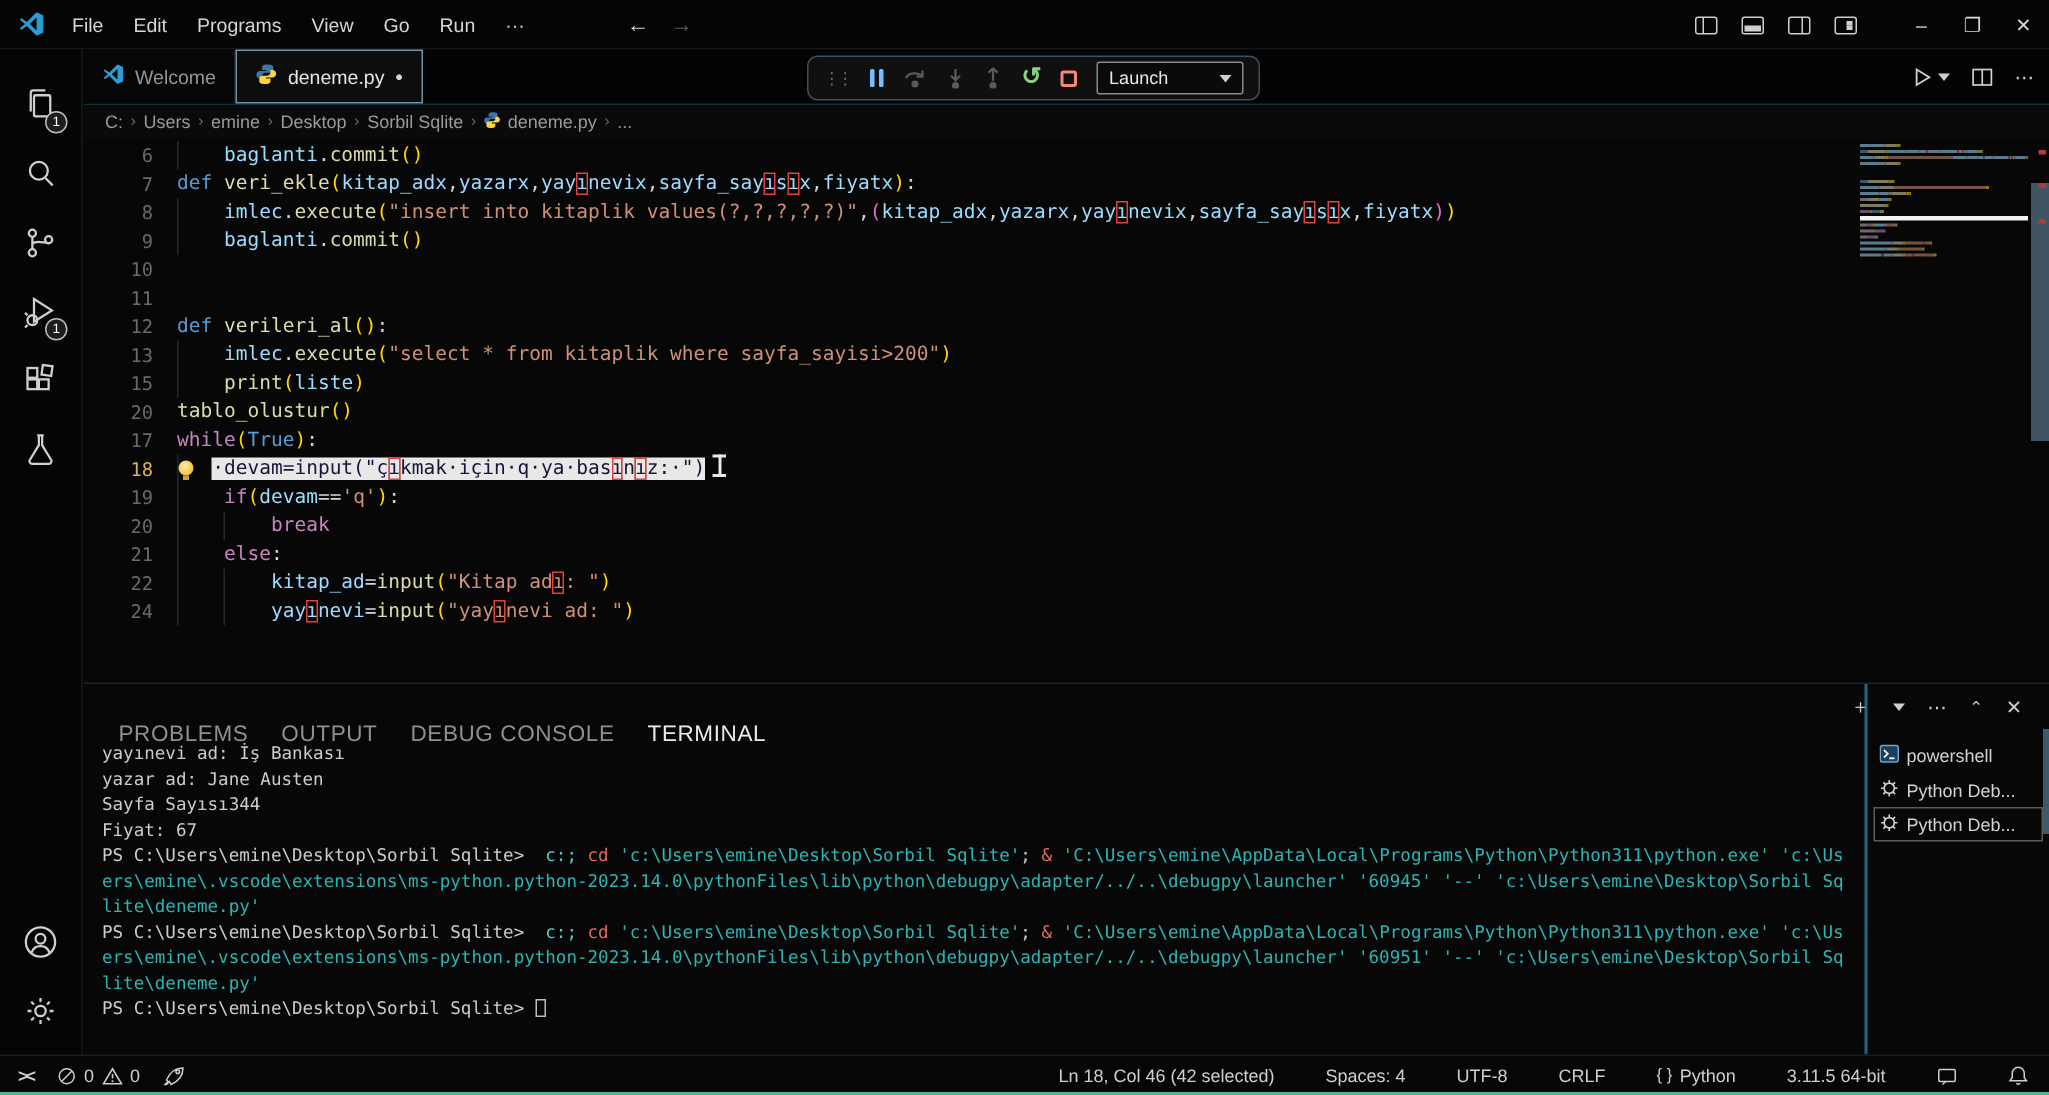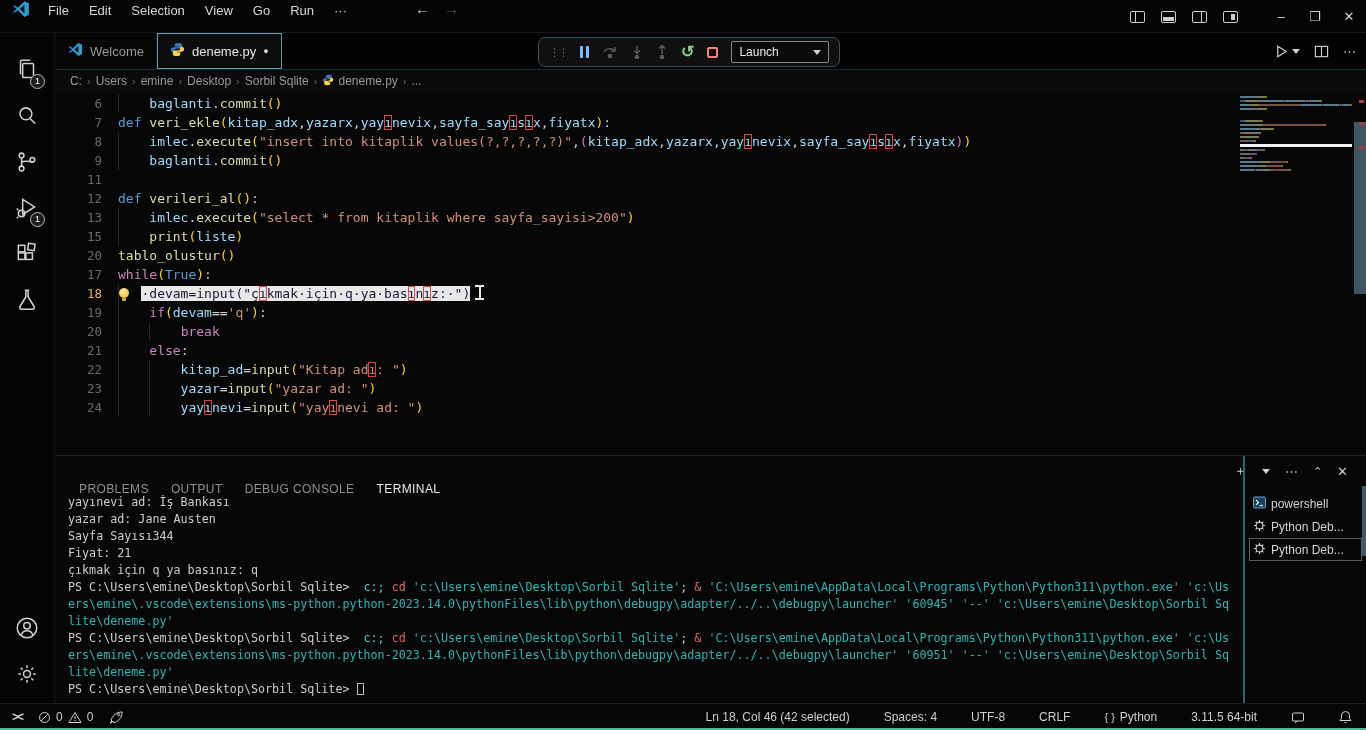--- a/index.html
+++ b/index.html
@@ -2,21 +2,21 @@
 <html style="--kw: #c586c0; --defBlue: #569cd6; --fn: #dcdcaa; --vr: #9cdcfe; --str: #ce9178; --pun: #d4d4d4; --br1: #ffd700; --br2: #da70d6; --lineNumber: #6a6a6a; --activeLineNumber: #dfae5a; --selBg: #e8e8e8; --selFg: #16163a; --unicodeBox: #e5413e; --termFg: #cccccc; --termTeal: #2cb5b5; --termCyan: #4fd0d0; --termRed: #e06a5e; --statusFg: #cfcfcf; --pauseBlue: #75beff; --restartGreen: #89d185; --stopRed: #f48771; --sashBlue: #2e7ca8; --bottomLine: #4ab893; --scrollThumb: #5d8096;"><head>
 <meta charset="utf-8">
 <style>
   html,body{margin:0;padding:0;background:#000;}
   *{box-sizing:border-box;}
   .window{position:relative;width:1366px;height:730px;background:#0a0a0a;overflow:hidden;
           font-family:"Liberation Sans",sans-serif;color:#cccccc;font-size:13px;}
 
   
   .titlebar{position:absolute;top:0;left:0;right:0;height:33px;background:#050505;
-            display:flex;border-bottom:1px solid #161616;}
+            display:flex;align-items:center;border-bottom:1px solid #161616;}
   .vscode-logo{width:18px;height:18px;margin:0 10px 0 12px;flex:0 0 auto;}
   .menubar{display:flex;gap:4px;}
   .menu-item{padding:3px 8px;color:#d6d6d6;cursor:default;}
   .nav-arrows{margin-left:60px;display:flex;gap:14px;font-size:15px;color:#cfcfcf;}
   .nav-arrows .fwd{color:#5c5c5c;}
   .searchbox{position:absolute;left:455px;top:5px;width:518px;height:23px;background:#101010;
              border:1px solid #3c3c3c;border-radius:6px;display:flex;align-items:center;
              justify-content:center;color:#9a9a9a;font-size:12.5px;gap:6px;}
   .win-controls{position:absolute;right:0;top:0;height:33px;display:flex;align-items:center;}
   .layout-icons{display:flex;gap:16px;margin-right:26px;}
@@ -98,21 +98,21 @@
   .mm-row{height:2px;margin-bottom:2px;display:flex;}
   .mm-row i{height:2px;display:block;opacity:.55;}
   .mm-row.mm-sel{background:#f2f2f2;height:3px;}
   .edit-scrollbar{position:absolute;right:0;top:30px;width:12px;height:172px;background:var(--scrollThumb);opacity:.65;}
   .ovr-mark{position:absolute;right:2px;width:5px;height:3px;background:#b23a3a;}
 
   
   .panel{position:absolute;left:56px;top:455px;right:0;bottom:27px;background:#070707;
          border-top:1px solid #222;}
   .panel-tabs{position:absolute;left:14px;top:0;height:30px;display:flex;align-items:center;gap:4px;}
-  .panel-tab{font-size:12px;letter-spacing:.4px;color:#8f8f8f;padding:4px 9px;margin-top:36px;}
+  .panel-tab{font-size:15px;letter-spacing:.4px;color:#8f8f8f;padding:4px 9px;margin-top:36px;}
   .panel-tab.active{color:#eaeaea;border:1px solid var(--terminalTabBorder);border-radius:1px;}
   .panel-actions{position:absolute;right:18px;top:0;height:30px;display:flex;align-items:center;
                  gap:15px;color:#cfcfcf;font-size:13px;}
   .term-body{position:absolute;left:12px;top:38px;right:130px;bottom:0;overflow:hidden;}
   .t-line{font-family:"DejaVu Sans Mono",monospace;font-size:11.7px;line-height:17px;white-space:pre;}
   .tc-w{color:var(--termFg);} .tc-t{color:var(--termTeal);} .tc-c{color:var(--termCyan);}
   .tc-r{color:var(--termRed);}
   .t-cursor{display:inline-block;width:7px;height:12px;border:1px solid #bdbdbd;vertical-align:-2px;}
   .term-sash{position:absolute;right:121px;top:0;bottom:0;width:2px;background:var(--sashBlue);opacity:.8;}
   .term-list{position:absolute;right:4px;top:36px;width:113px;display:flex;flex-direction:column;}
@@ -136,21 +136,21 @@
 
 <div class="window">
 
   <div class="titlebar">
     <svg class="vscode-logo" viewBox="0 0 16 16">
         <path fill="#2c9cd4" d="M11 1 5.2 6.8 2.2 4.6 1 5.3l3.2 2.7L1 10.7l1.2.7 3-2.2L11 15l4-1.9V2.9L11 1zm0 3.2v7.6L7 8l4-3.8z"></path>
       </svg>
     <div class="menubar">
         <span class="menu-item">File</span>
         <span class="menu-item">Edit</span>
-        <span class="menu-item">Selection</span>
+        <span class="menu-item">Programs</span>
         <span class="menu-item">View</span>
         <span class="menu-item">Go</span>
         <span class="menu-item">Run</span>
         <span class="menu-item">···</span>
       </div>
     <div class="nav-arrows">
       <span>←</span>
       <span class="fwd">→</span>
     </div>
     <div class="win-controls">
@@ -327,32 +327,32 @@
         <span>...</span>
       </span>
     </div>
 
   <div class="editor">
     <div class="code-area" id="code-lines">
         <div class="row"><span class="gutter">6</span><span class="content"><span class="guide" style="left: 0px;"></span><span class="tok-v">    baglanti</span><span class="tok-p">.</span><span class="tok-f">commit</span><span class="tok-b1">()</span></span></div>
         <div class="row"><span class="gutter">7</span><span class="content"><span class="tok-d">def </span><span class="tok-f">veri_ekle</span><span class="tok-b1">(</span><span class="tok-v">kitap_adx</span><span class="tok-p">,</span><span class="tok-v">yazarx</span><span class="tok-p">,</span><span class="tok-v">yay</span><span class="tok-v boxed">ı</span><span class="tok-v">nevix</span><span class="tok-p">,</span><span class="tok-v">sayfa_say</span><span class="tok-v boxed">ı</span><span class="tok-v">s</span><span class="tok-v boxed">ı</span><span class="tok-v">x</span><span class="tok-p">,</span><span class="tok-v">fiyatx</span><span class="tok-b1">)</span><span class="tok-p">:</span></span></div>
         <div class="row"><span class="gutter">8</span><span class="content"><span class="guide" style="left: 0px;"></span><span class="tok-v">    imlec</span><span class="tok-p">.</span><span class="tok-f">execute</span><span class="tok-b1">(</span><span class="tok-s">"insert into kitaplik values(?,?,?,?,?)"</span><span class="tok-p">,</span><span class="tok-b2">(</span><span class="tok-v">kitap_adx</span><span class="tok-p">,</span><span class="tok-v">yazarx</span><span class="tok-p">,</span><span class="tok-v">yay</span><span class="tok-v boxed">ı</span><span class="tok-v">nevix</span><span class="tok-p">,</span><span class="tok-v">sayfa_say</span><span class="tok-v boxed">ı</span><span class="tok-v">s</span><span class="tok-v boxed">ı</span><span class="tok-v">x</span><span class="tok-p">,</span><span class="tok-v">fiyatx</span><span class="tok-b2">)</span><span class="tok-b1">)</span></span></div>
         <div class="row"><span class="gutter">9</span><span class="content"><span class="guide" style="left: 0px;"></span><span class="tok-v">    baglanti</span><span class="tok-p">.</span><span class="tok-f">commit</span><span class="tok-b1">()</span></span></div>
+        <div class="row"><span class="gutter">10</span><span class="content"></span></div>
         <div class="row"><span class="gutter">11</span><span class="content"></span></div>
         <div class="row"><span class="gutter">12</span><span class="content"><span class="tok-d">def </span><span class="tok-f">verileri_al</span><span class="tok-b1">()</span><span class="tok-p">:</span></span></div>
         <div class="row"><span class="gutter">13</span><span class="content"><span class="guide" style="left: 0px;"></span><span class="tok-v">    imlec</span><span class="tok-p">.</span><span class="tok-f">execute</span><span class="tok-b1">(</span><span class="tok-s">"select * from kitaplik where sayfa_sayisi&gt;200"</span><span class="tok-b1">)</span></span></div>
         <div class="row"><span class="gutter">15</span><span class="content"><span class="guide" style="left: 0px;"></span><span class="tok-p">    </span><span class="tok-f">print</span><span class="tok-b1">(</span><span class="tok-v">liste</span><span class="tok-b1">)</span></span></div>
         <div class="row"><span class="gutter">20</span><span class="content"><span class="tok-f">tablo_olustur</span><span class="tok-b1">()</span></span></div>
         <div class="row"><span class="gutter">17</span><span class="content"><span class="tok-k">while</span><span class="tok-b1">(</span><span class="tok-d">True</span><span class="tok-b1">)</span><span class="tok-p">:</span></span></div>
         <div class="row active-row"><span class="gutter">18</span><span class="content"><span class="guide" style="left: 0px;"></span><span class="tok-p">   </span><span class="tok-sel">·devam=input("ç</span><span class="tok-sel boxed">ı</span><span class="tok-sel">kmak·için·q·ya·bas</span><span class="tok-sel boxed">ı</span><span class="tok-sel">n</span><span class="tok-sel boxed">ı</span><span class="tok-sel">z:·")</span><span class="bulb"></span><span class="ibeam"></span></span></div>
         <div class="row"><span class="gutter">19</span><span class="content"><span class="guide" style="left: 0px;"></span><span class="tok-p">    </span><span class="tok-k">if</span><span class="tok-b1">(</span><span class="tok-v">devam</span><span class="tok-p">==</span><span class="tok-s">'q'</span><span class="tok-b1">)</span><span class="tok-p">:</span></span></div>
         <div class="row"><span class="gutter">20</span><span class="content"><span class="guide" style="left: 0px;"></span><span class="guide" style="left: 31.3px;"></span><span class="tok-p">        </span><span class="tok-k">break</span></span></div>
         <div class="row"><span class="gutter">21</span><span class="content"><span class="guide" style="left: 0px;"></span><span class="tok-p">    </span><span class="tok-k">else</span><span class="tok-p">:</span></span></div>
         <div class="row"><span class="gutter">22</span><span class="content"><span class="guide" style="left: 0px;"></span><span class="guide" style="left: 31.3px;"></span><span class="tok-v">        kitap_ad</span><span class="tok-p">=</span><span class="tok-f">input</span><span class="tok-b1">(</span><span class="tok-s">"Kitap ad</span><span class="tok-s boxed">ı</span><span class="tok-s">: "</span><span class="tok-b1">)</span></span></div>
-        <div class="row"><span class="gutter">23</span><span class="content"><span class="guide" style="left: 0px;"></span><span class="guide" style="left: 31.3px;"></span><span class="tok-v">        yazar</span><span class="tok-p">=</span><span class="tok-f">input</span><span class="tok-b1">(</span><span class="tok-s">"yazar ad: "</span><span class="tok-b1">)</span></span></div>
         <div class="row"><span class="gutter">24</span><span class="content"><span class="guide" style="left: 0px;"></span><span class="guide" style="left: 31.3px;"></span><span class="tok-v">        yay</span><span class="tok-v boxed">ı</span><span class="tok-v">nevi</span><span class="tok-p">=</span><span class="tok-f">input</span><span class="tok-b1">(</span><span class="tok-s">"yay</span><span class="tok-s boxed">ı</span><span class="tok-s">nevi ad: "</span><span class="tok-b1">)</span></span></div>
       </div>
     <div class="minimap" id="minimap">
         <div class="mm-row">
           <i style="width: 15.6px; background: rgb(156, 220, 254);"></i>
           <i style="width: 1.3px; background: rgb(187, 187, 187);"></i>
           <i style="width: 7.8px; background: rgb(220, 220, 170);"></i>
           <i style="width: 2.6px; background: rgb(255, 215, 0);"></i>
         </div>
         <div class="mm-row">
@@ -519,22 +519,21 @@
       <span>＋</span>
       <span class="chev-down"></span>
       <span>⋯</span>
       <span style="font-size:11px;">⌃</span>
       <span>✕</span>
     </div>
     <div class="term-body" id="term-body">
         <div class="t-line"><span class="tc-w">yayınevi ad: İş Bankası</span></div>
         <div class="t-line"><span class="tc-w">yazar ad: Jane Austen</span></div>
         <div class="t-line"><span class="tc-w">Sayfa Sayısı344</span></div>
-        <div class="t-line"><span class="tc-w">Fiyat: 21</span></div>
-        <div class="t-line"><span class="tc-w">çıkmak için q ya basınız: q</span></div>
+        <div class="t-line"><span class="tc-w">Fiyat: 67</span></div>
         <div class="t-line"><span class="tc-w">PS C:\Users\emine\Desktop\Sorbil Sqlite&gt;</span><span class="tc-c">  c:;</span><span class="tc-r"> cd</span><span class="tc-t"> 'c:\Users\emine\Desktop\Sorbil Sqlite'</span><span class="tc-w">;</span><span class="tc-r"> &amp;</span><span class="tc-t"> 'C:\Users\emine\AppData\Local\Programs\Python\Python311\python.exe'</span><span class="tc-t"> 'c:\Us</span></div>
         <div class="t-line"><span class="tc-t">ers\emine\.vscode\extensions\ms-python.python-2023.14.0\pythonFiles\lib\python\debugpy\adapter/../..\debugpy\launcher' '60945' '--' 'c:\Users\emine\Desktop\Sorbil Sq</span></div>
         <div class="t-line"><span class="tc-t">lite\deneme.py'</span></div>
         <div class="t-line"><span class="tc-w">PS C:\Users\emine\Desktop\Sorbil Sqlite&gt;</span><span class="tc-c">  c:;</span><span class="tc-r"> cd</span><span class="tc-t"> 'c:\Users\emine\Desktop\Sorbil Sqlite'</span><span class="tc-w">;</span><span class="tc-r"> &amp;</span><span class="tc-t"> 'C:\Users\emine\AppData\Local\Programs\Python\Python311\python.exe'</span><span class="tc-t"> 'c:\Us</span></div>
         <div class="t-line"><span class="tc-t">ers\emine\.vscode\extensions\ms-python.python-2023.14.0\pythonFiles\lib\python\debugpy\adapter/../..\debugpy\launcher' '60951' '--' 'c:\Users\emine\Desktop\Sorbil Sq</span></div>
         <div class="t-line"><span class="tc-t">lite\deneme.py'</span></div>
         <div class="t-line"><span class="tc-w">PS C:\Users\emine\Desktop\Sorbil Sqlite&gt; </span><span class="t-cursor"></span></div>
       </div>
     <div class="term-sash"></div>
     <div class="term-list" id="term-list">

